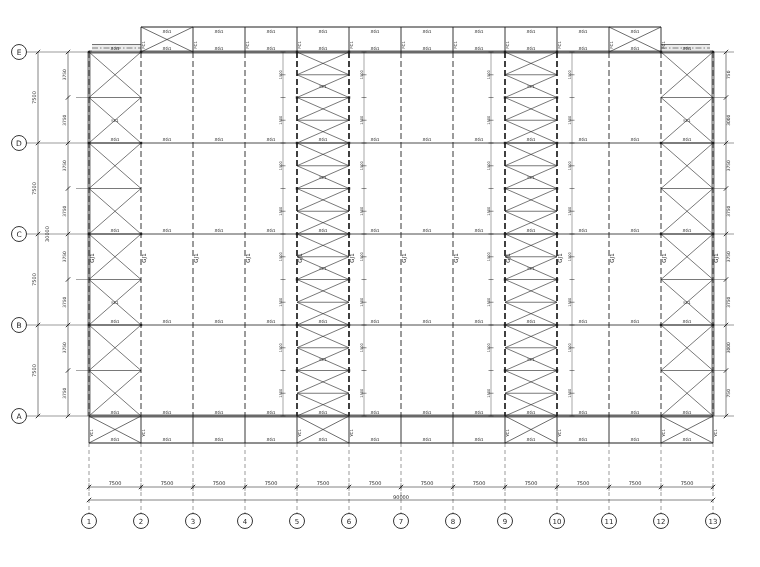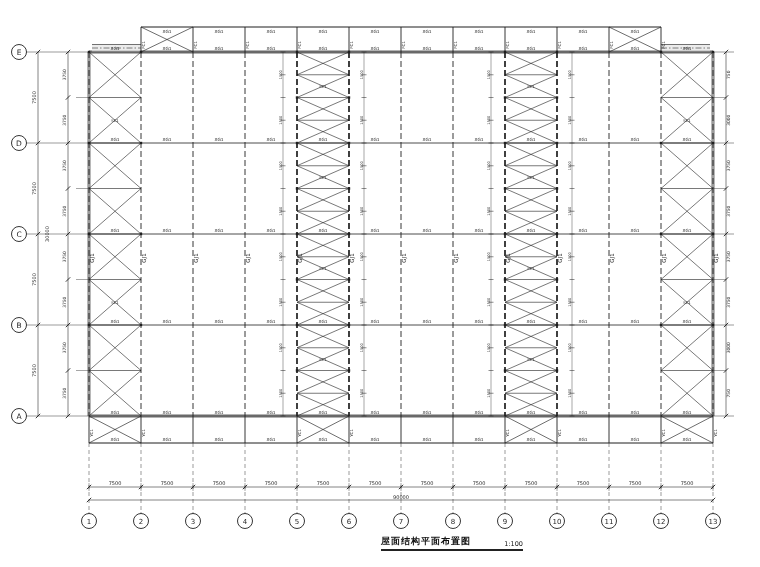--- a/index.html
+++ b/index.html
@@ -702,17 +702,13 @@
         <text x="609" y="523.6" font-size="7" text-anchor="middle">11</text>
         <line x1="609" y1="512" x2="609" y2="513.5" stroke="#1f1f1f" stroke-width="0.45"></line>
         <circle cx="661" cy="521" r="7.5" fill="#fff" stroke="#1f1f1f" stroke-width="0.9"></circle>
         <text x="661" y="523.6" font-size="7" text-anchor="middle">12</text>
         <line x1="661" y1="512" x2="661" y2="513.5" stroke="#1f1f1f" stroke-width="0.45"></line>
         <circle cx="713" cy="521" r="7.5" fill="#fff" stroke="#1f1f1f" stroke-width="0.9"></circle>
         <text x="713" y="523.6" font-size="7" text-anchor="middle">13</text>
         <line x1="713" y1="512" x2="713" y2="513.5" stroke="#1f1f1f" stroke-width="0.45"></line>
       </g>
     </svg>
-  <div class="title-block">
-    <span class="t-title">屋面结构平面布置图</span>
-    <span class="t-scale">1:100</span>
-  </div>
 </div>
 
 </body></html>

